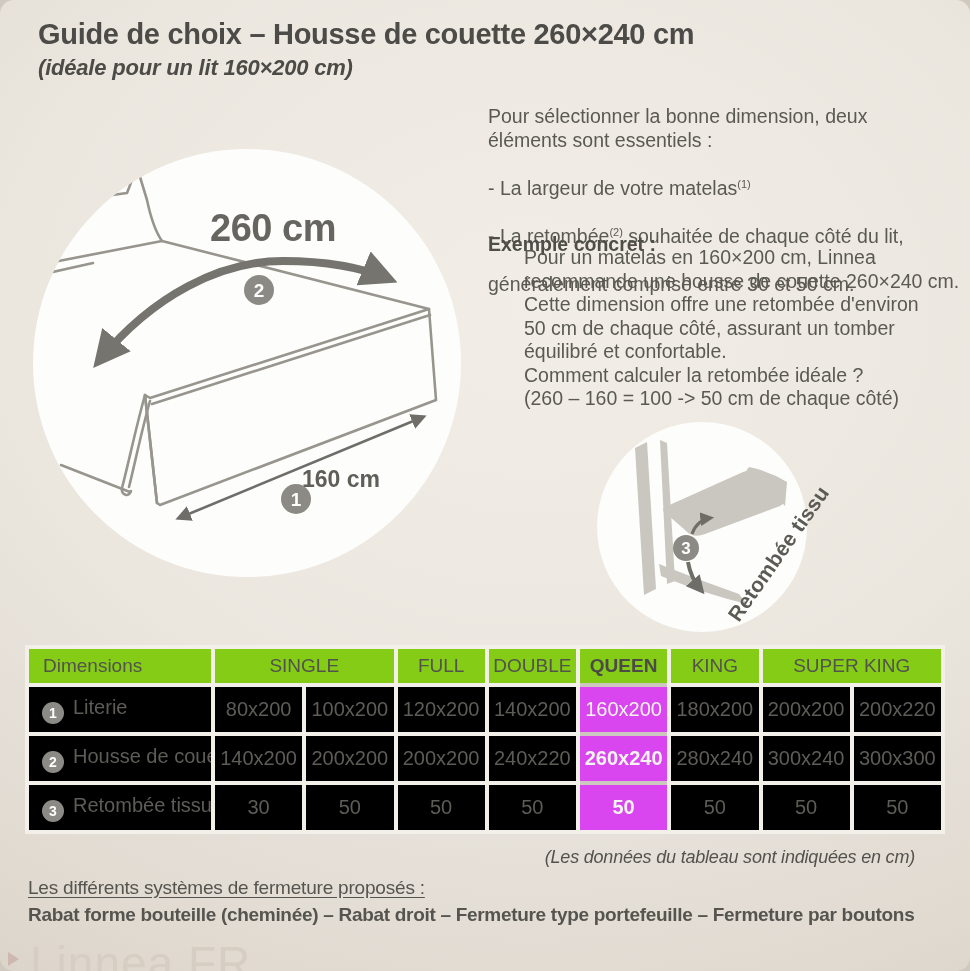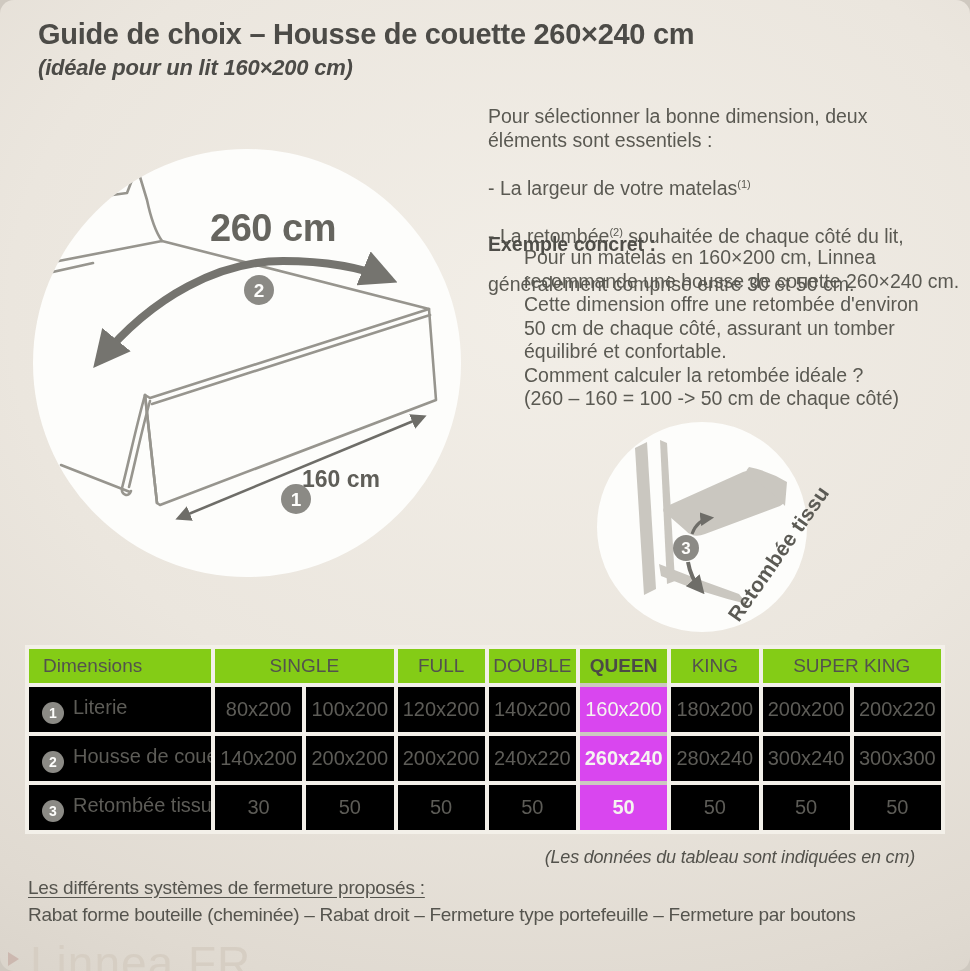--- a/index.html
+++ b/index.html
@@ -53,21 +53,21 @@
     display:inline-block; width:22px; height:22px; border-radius:50%;
     background:#8b8a85; color:#fdfdfb; font-size:14px; font-weight:bold;
     text-align:center; line-height:22px; margin-right:9px; vertical-align:-4px;
   }
   .table-note { position:absolute; right:55px; top:847px; font-size:18px; font-style:italic; color:#53524c; letter-spacing:-0.2px; }
   
   .closures-head {
     position:absolute; left:28px; top:877px; font-size:19px; color:#55544e;
     letter-spacing:-0.2px; text-decoration:underline; text-underline-offset:3px;
   }
-  .closures-body { position:absolute; left:28px; top:904px; font-size:19px; color:#55544e; letter-spacing:-0.3px; }
+  .closures-body { position:absolute; left:28px; top:904px; font-size:19px; color:#55544e; letter-spacing:-0.3px;font-weight:bold; }
   
   .watermark { position:absolute; left:30px; top:936px; font-size:46px; color:#d6cec3; letter-spacing:1px; }
   .wm-triangle {
     position:absolute; left:8px; top:952px; width:0; height:0;
     border-left:11px solid #c7aea5; border-top:7px solid transparent; border-bottom:7px solid transparent;
     opacity:0.75;
   }
 </style>
 </head>
 <body>

